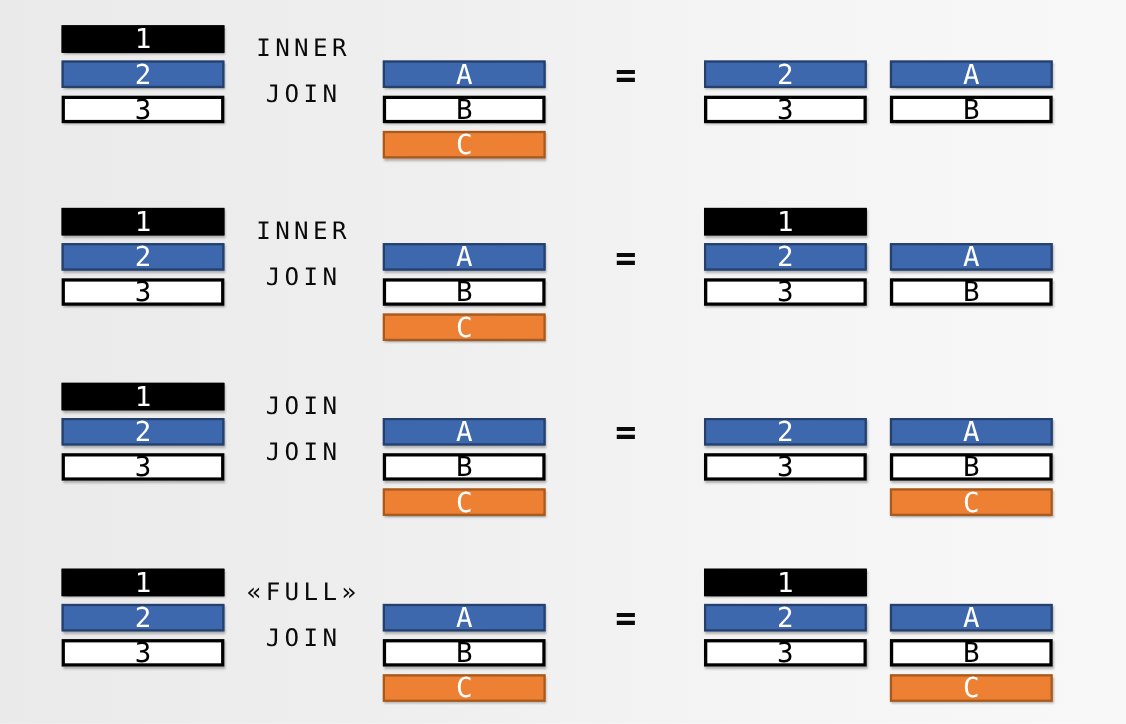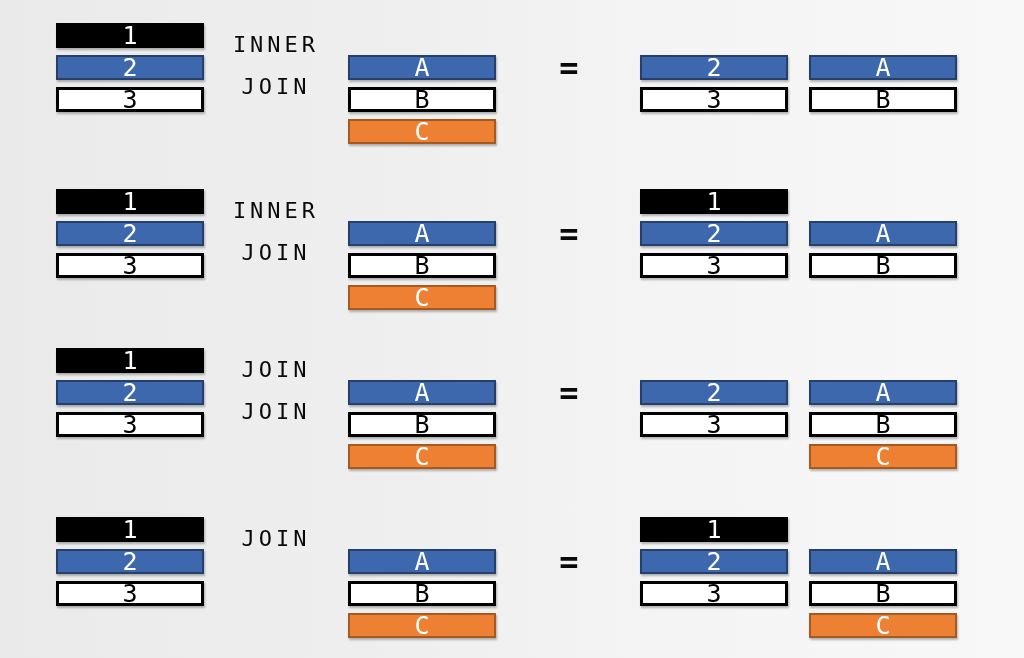--- a/index.html
+++ b/index.html
@@ -112,20 +112,21 @@
       <div class="bar" style="left: 348px; top: 64px; background: rgb(255, 255, 255); border-color: rgb(0, 0, 0); color: rgb(0, 0, 0); border-width: 3px;">B</div>
       <div class="bar" style="left: 348px; top: 96px; background: rgb(238, 128, 51); border-color: rgb(165, 90, 32); color: rgb(255, 255, 255);">C</div>
       <div class="bar" style="left: 640px; top: 32px; background: rgb(62, 104, 174); border-color: rgb(36, 64, 107); color: rgb(255, 255, 255);">2</div>
       <div class="bar" style="left: 640px; top: 64px; background: rgb(255, 255, 255); border-color: rgb(0, 0, 0); color: rgb(0, 0, 0); border-width: 3px;">3</div>
       <div class="bar" style="left: 809px; top: 32px; background: rgb(62, 104, 174); border-color: rgb(36, 64, 107); color: rgb(255, 255, 255);">A</div>
       <div class="bar" style="left: 809px; top: 64px; background: rgb(255, 255, 255); border-color: rgb(0, 0, 0); color: rgb(0, 0, 0); border-width: 3px;">B</div>
       <div class="bar" style="left: 809px; top: 96px; background: rgb(238, 128, 51); border-color: rgb(165, 90, 32); color: rgb(255, 255, 255);">C</div>
     </div>
     <div class="join-row" style="top: 517px;">
       <div class="join-label">
+        <div>«FULL»</div>
         <div>JOIN</div>
       </div>
       <div class="equals">=</div>
       <div class="bar" style="left: 56px; top: 0px; background: rgb(0, 0, 0); border-color: rgb(0, 0, 0); color: rgb(255, 255, 255);">1</div>
       <div class="bar" style="left: 56px; top: 32px; background: rgb(62, 104, 174); border-color: rgb(36, 64, 107); color: rgb(255, 255, 255);">2</div>
       <div class="bar" style="left: 56px; top: 64px; background: rgb(255, 255, 255); border-color: rgb(0, 0, 0); color: rgb(0, 0, 0); border-width: 3px;">3</div>
       <div class="bar" style="left: 348px; top: 32px; background: rgb(62, 104, 174); border-color: rgb(36, 64, 107); color: rgb(255, 255, 255);">A</div>
       <div class="bar" style="left: 348px; top: 64px; background: rgb(255, 255, 255); border-color: rgb(0, 0, 0); color: rgb(0, 0, 0); border-width: 3px;">B</div>
       <div class="bar" style="left: 348px; top: 96px; background: rgb(238, 128, 51); border-color: rgb(165, 90, 32); color: rgb(255, 255, 255);">C</div>
       <div class="bar" style="left: 640px; top: 0px; background: rgb(0, 0, 0); border-color: rgb(0, 0, 0); color: rgb(255, 255, 255);">1</div>

